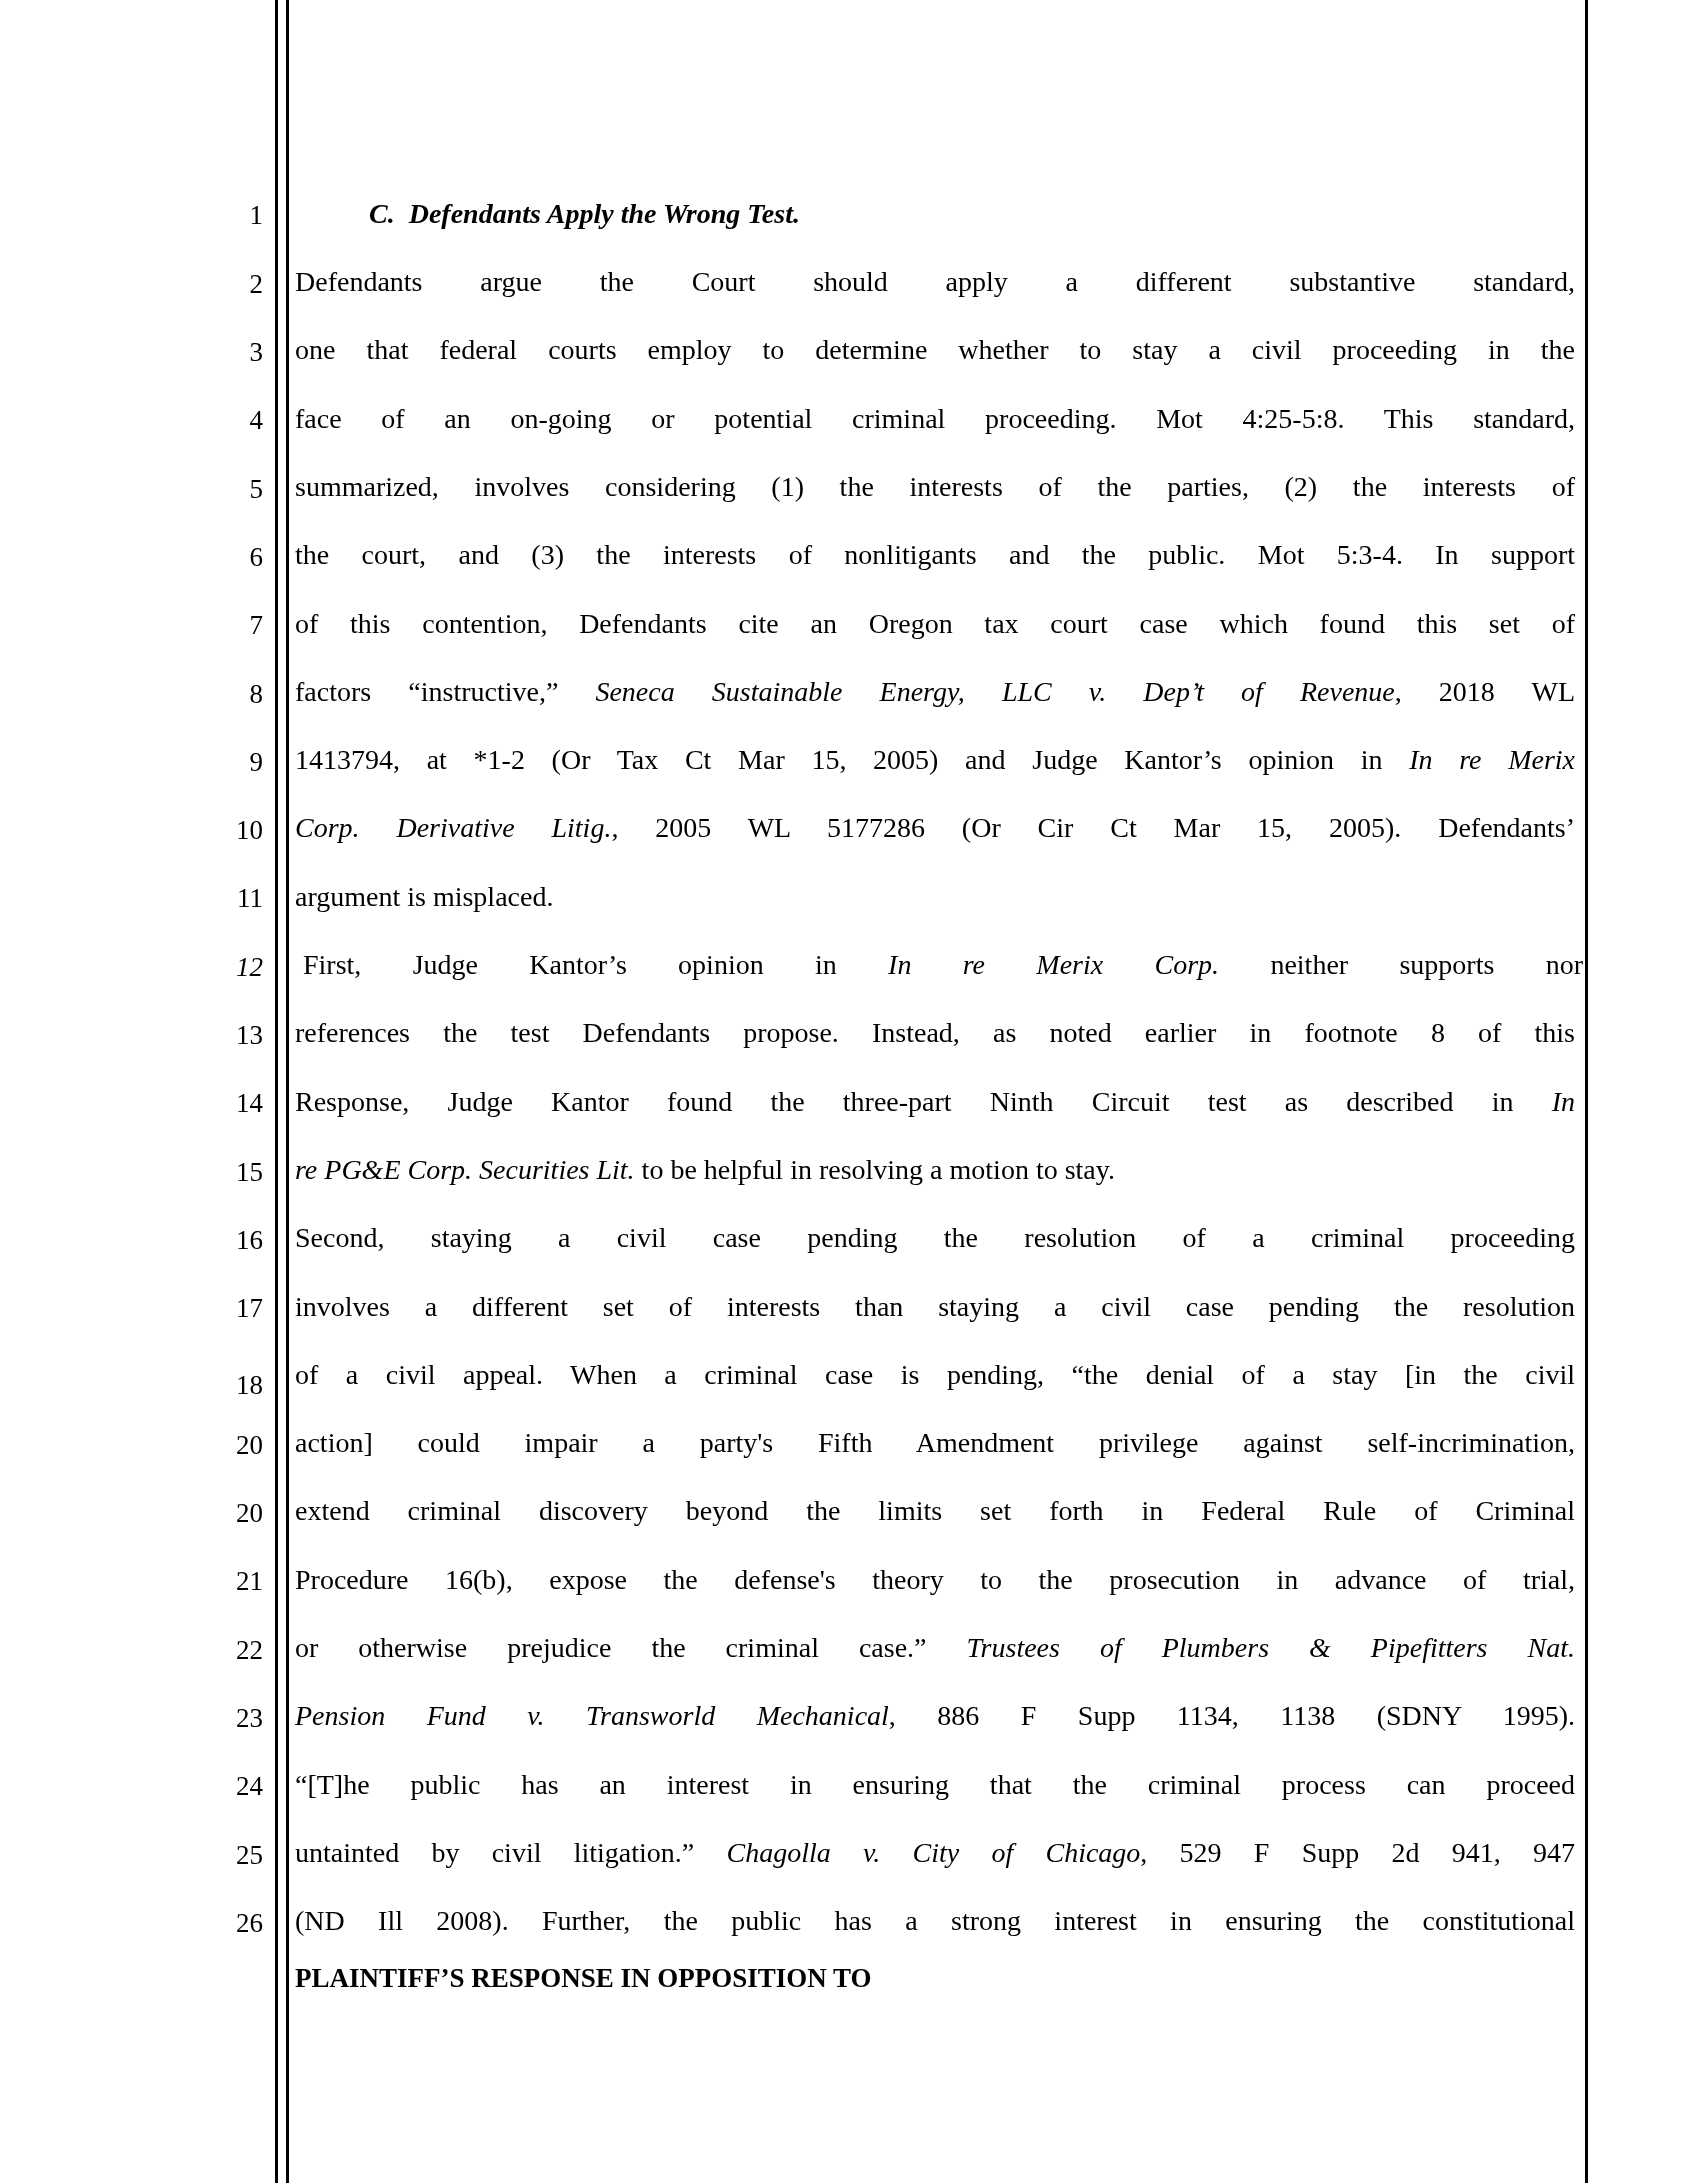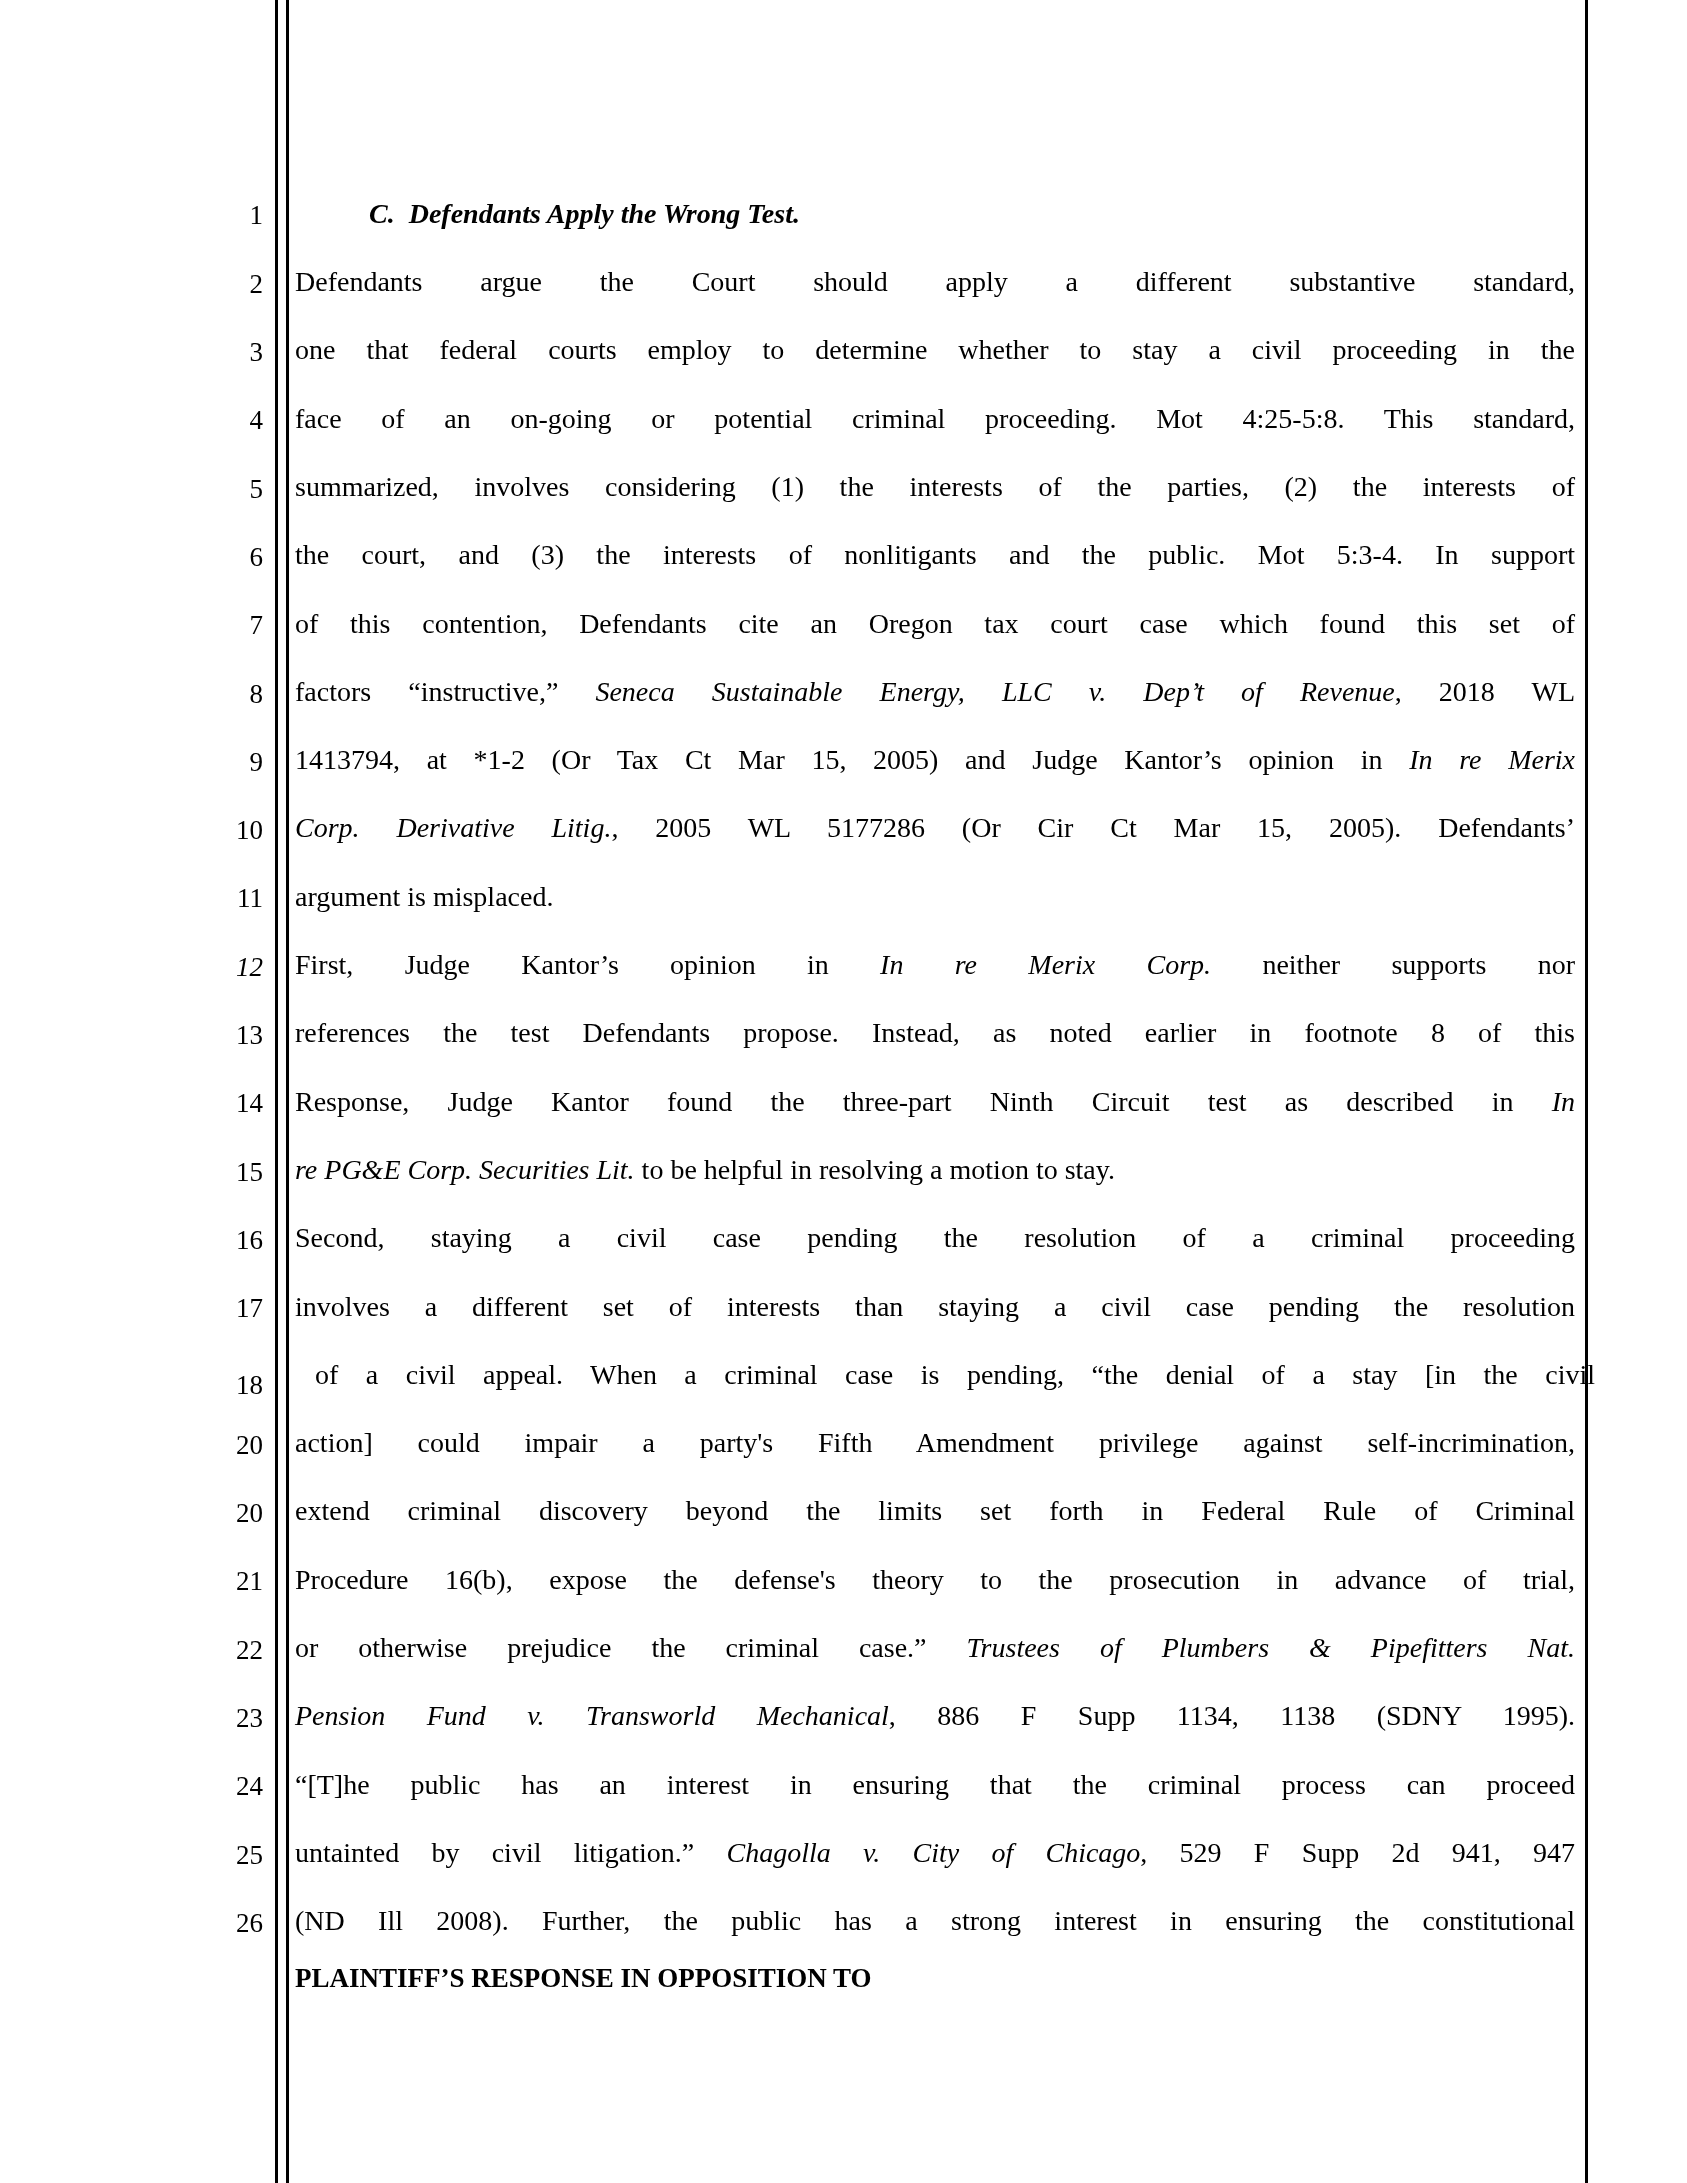--- a/index.html
+++ b/index.html
@@ -141,27 +141,27 @@
       <div class="doc-line justify" style="top: 268px;">Defendants argue the Court should apply a different substantive standard,</div>
       <div class="doc-line justify" style="top: 336px;">one that federal courts employ to determine whether to stay a civil proceeding in the</div>
       <div class="doc-line justify" style="top: 405px;">face of an on-going or potential criminal proceeding. Mot 4:25-5:8. This standard,</div>
       <div class="doc-line justify" style="top: 473px;">summarized, involves considering (1) the interests of the parties, (2) the interests of</div>
       <div class="doc-line justify" style="top: 541px;">the court, and (3) the interests of nonlitigants and the public. Mot 5:3-4. In support</div>
       <div class="doc-line justify" style="top: 610px;">of this contention, Defendants cite an Oregon tax court case which found this set of</div>
       <div class="doc-line justify" style="top: 678px;">factors “instructive,” <i>Seneca Sustainable Energy, LLC v. Dep’t of Revenue</i>, 2018 WL</div>
       <div class="doc-line justify" style="top: 746px;">1413794, at *1-2 (Or Tax Ct Mar 15, 2005) and Judge Kantor’s opinion in <i>In re Merix</i></div>
       <div class="doc-line justify" style="top: 814px;"><i>Corp. Derivative Litig.</i>, 2005 WL 5177286 (Or Cir Ct Mar 15, 2005). Defendants’</div>
       <div class="doc-line plain" style="top: 883px;">argument is misplaced.</div>
-      <div class="doc-line justify" style="top: 951px;">First, Judge Kantor’s opinion in <i>In re Merix Corp.</i> neither supports nor</div>
+      <div class="doc-line justify" style="top: 951px; margin-left: 8px;">First, Judge Kantor’s opinion in <i>In re Merix Corp.</i> neither supports nor</div>
       <div class="doc-line justify" style="top: 1019px;">references the test Defendants propose. Instead, as noted earlier in footnote 8 of this</div>
       <div class="doc-line justify" style="top: 1088px;">Response, Judge Kantor found the three-part Ninth Circuit test as described in <i>In</i></div>
       <div class="doc-line plain" style="top: 1156px;"><i>re PG&amp;E Corp. Securities Lit.</i> to be helpful in resolving a motion to stay.</div>
       <div class="doc-line justify" style="top: 1224px;">Second, staying a civil case pending the resolution of a criminal proceeding</div>
       <div class="doc-line justify" style="top: 1293px;">involves a different set of interests than staying a civil case pending the resolution</div>
-      <div class="doc-line justify" style="top: 1361px; margin-left: 20px;">of a civil appeal. When a criminal case is pending, “the denial of a stay [in the civil</div>
+      <div class="doc-line justify" style="top: 1361px;">of a civil appeal. When a criminal case is pending, “the denial of a stay [in the civil</div>
       <div class="doc-line justify" style="top: 1429px;">action] could impair a party's Fifth Amendment privilege against self-incrimination,</div>
       <div class="doc-line justify" style="top: 1497px;">extend criminal discovery beyond the limits set forth in Federal Rule of Criminal</div>
       <div class="doc-line justify" style="top: 1566px;">Procedure 16(b), expose the defense's theory to the prosecution in advance of trial,</div>
       <div class="doc-line justify" style="top: 1634px;">or otherwise prejudice the criminal case.” <i>Trustees of Plumbers &amp; Pipefitters Nat.</i></div>
       <div class="doc-line justify" style="top: 1702px;"><i>Pension Fund v. Transworld Mechanical</i>, 886 F Supp 1134, 1138 (SDNY 1995).</div>
       <div class="doc-line justify" style="top: 1771px;">“[T]he public has an interest in ensuring that the criminal process can proceed</div>
       <div class="doc-line justify" style="top: 1839px;">untainted by civil litigation.” <i>Chagolla v. City of Chicago</i>, 529 F Supp 2d 941, 947</div>
       <div class="doc-line justify" style="top: 1907px;">(ND Ill 2008). Further, the public has a strong interest in ensuring the constitutional</div>
     </div>
 

